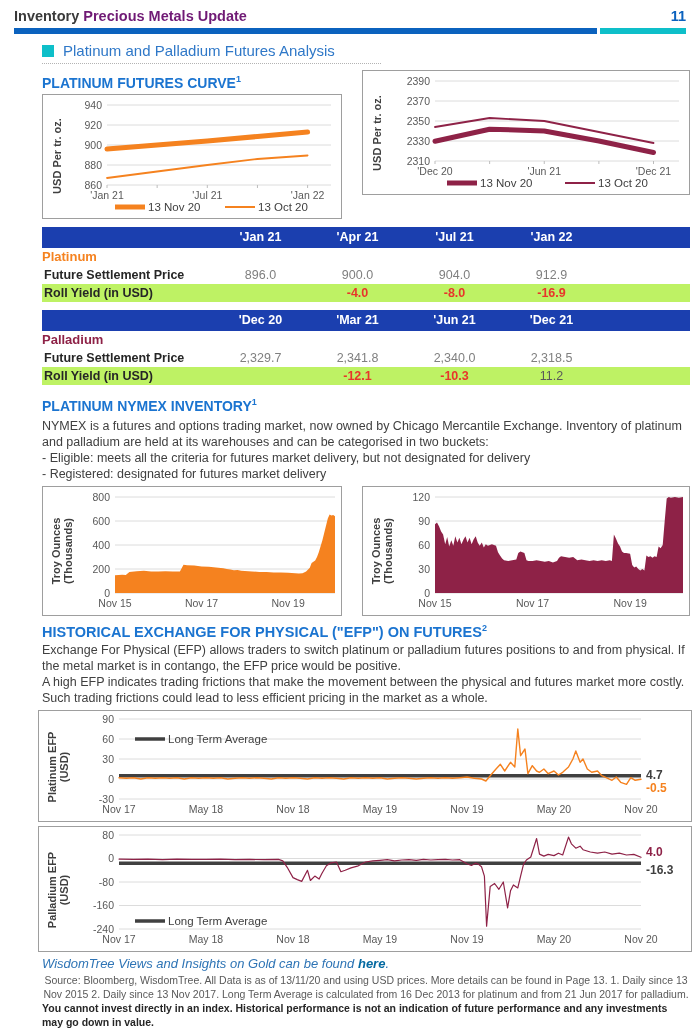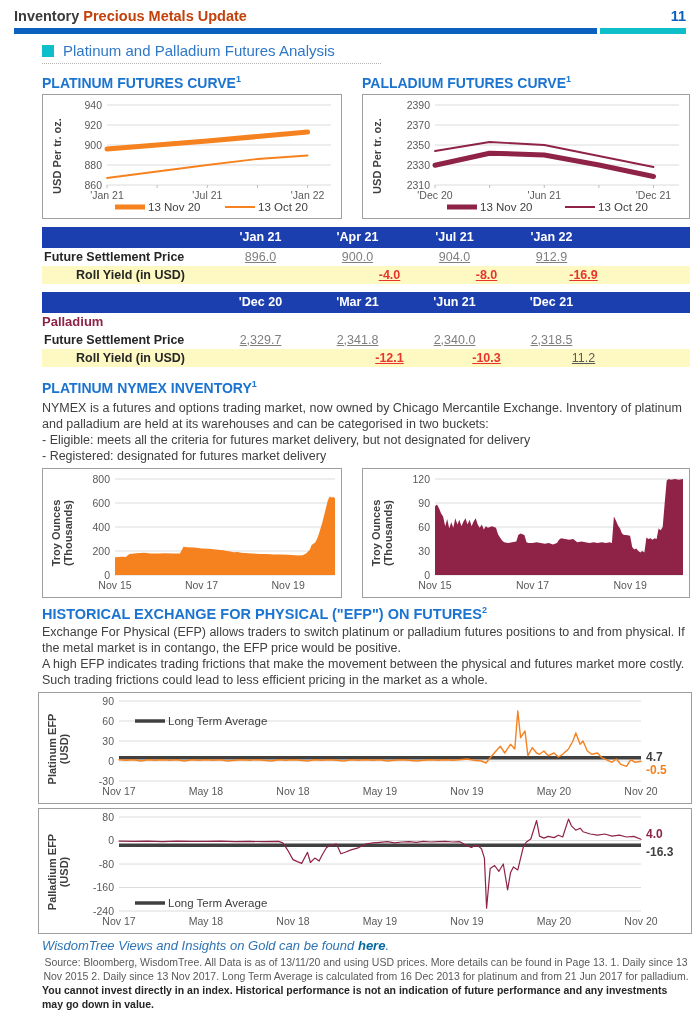--- a/index.html
+++ b/index.html
@@ -2,21 +2,21 @@
 <html><head>
 <meta charset="utf-8">
 <style>
   * { margin:0; padding:0; box-sizing:border-box; }
   html,body { width:700px; height:1030px; background:#ffffff; overflow:hidden;
     font-family:"Liberation Sans", sans-serif; color:#262626; }
   
   .hdr { padding:8px 14px 0 14px; }
   .hdr-row { display:flex; justify-content:space-between; align-items:baseline; }
   .brand { font-size:14.5px; font-weight:bold; color:#3a3a3a; }
-  .brand .blue { color:#c2410c; }
+  .brand .blue { color:#701a75; }
   .pagenum { font-size:14.5px; font-weight:bold; color:#0b62be; }
   .bar { display:flex; height:6px; margin-top:4px; }
   .bar-blue { flex:1; background:#0b62be; }
   .bar-teal { width:86px; margin-left:3px; background:#0ebfc9; }
   .date { text-align:right; color:#17365d; font-size:13px; margin-top:4px; }
   
   .sect { margin:8px 0 6px 42px; width:fit-content; padding:0 46px 4px 0;
     border-bottom:1px dotted #b3b3b3; display:flex; align-items:center; gap:9px; }
   .sq { width:12px; height:12px; background:#0ebfc9; }
   .sect-t { color:#2f78c8; font-size:15px; }
@@ -32,26 +32,26 @@
     white-space:nowrap; font-size:11px; font-weight:bold; color:#3f3f3f; text-align:center; line-height:12px; }
   svg text.tick { font-size:10.5px; fill:#595959; font-family:"Liberation Sans",sans-serif; }
   svg text.leg { font-size:11.5px; fill:#404040; font-family:"Liberation Sans",sans-serif; }
   svg text.endlab { font-size:12px; font-weight:bold; font-family:"Liberation Sans",sans-serif; }
   
   .ftable { margin:8px 0 0 42px; width:648px; font-size:12.5px; }
   .trow { display:grid; grid-template-columns:170px 97px 97px 97px 97px 1fr; align-items:center; }
   .thead { background:#1b3faf; color:#fff; font-weight:bold; height:21px; }
   .thead .tcell { text-align:center; }
   .tcell.lbl { padding-left:2px; font-weight:bold; }
-  .tcell.num { text-align:center;text-decoration:underline; }
+  .tcell.num { text-align:center; }
   .metal-row { height:18px; display:flex; align-items:center; font-weight:bold; font-size:13px; }
   .metal-plat { color:#f5821f; } .metal-pall { color:#8e2247; }
   .r17 { height:18px; }
   .price .num { color:#7f7f7f; }
-  .roll { background:#fef9c3;padding-left:32px; }
+  .roll { background:#bef264; }
   .roll .num { color:#595959; }
   .roll .num.neg { color:#e8352b; font-weight:bold; }
   
   .para { margin:2px 0 4px 42px; width:648px; font-size:12.5px; color:#404040; line-height:16px; }
   
   .efpbox { border:1px solid #9e9e9e; display:flex; margin:0 0 4px 38px; width:654px; padding:2px 0 0 2px; }
   .efp1 { height:112px; } .efp2 { height:126px; }
   
   .views { margin:4px 0 3px 42px; font-size:13px; font-style:italic; color:#2e74b5; }
   .views a { color:#0369a1; font-weight:bold; text-decoration:none; }
@@ -106,21 +106,20 @@
           <polyline points="38.0,52.0 88.1,48.0 138.3,44.0 188.4,39.5 238.6,35.1" fill="none" stroke="#f5821f" stroke-width="5" stroke-linejoin="round" stroke-linecap="round"></polyline>
           <polyline points="38.0,81.0 88.1,74.5 138.3,68.0 188.4,62.0 238.6,58.5" fill="none" stroke="#f5821f" stroke-width="1.8" stroke-linejoin="round" stroke-linecap="round"></polyline>
           <line x1="46" x2="76" y1="110" y2="110" stroke="#f5821f" stroke-width="5"></line>
           <text x="79" y="114" class="leg">13 Nov 20</text>
           <line x1="156" x2="186" y1="110" y2="110" stroke="#f5821f" stroke-width="2"></line>
           <text x="189" y="114" class="leg">13 Oct 20</text>
         </svg>
     </div>
   </div>
   <div>
-    <div class="ctitle"><span>PALLADIUM FUTURES CURVE</span><sup>1</sup></div>
     <div class="chartbox h125">
       <div class="ybox w20">
           <div class="ylab">USD Per tr. oz.</div>
         </div>
       <svg width="298" height="118">
           <line x1="46" x2="290" y1="88" y2="88" stroke="#dcdcdc" stroke-width="1"></line>
           <text x="41" y="91.5" text-anchor="end" class="tick">2310</text>
           <line x1="46" x2="290" y1="68" y2="68" stroke="#dcdcdc" stroke-width="1"></line>
           <text x="41" y="71.5" text-anchor="end" class="tick">2330</text>
           <line x1="46" x2="290" y1="48" y2="48" stroke="#dcdcdc" stroke-width="1"></line>
@@ -150,20 +149,21 @@
 
 <div class="ftable">
   <div class="trow thead">
     <div class="tcell"></div>
     <div class="tcell">'Jan 21</div>
     <div class="tcell">'Apr 21</div>
     <div class="tcell">'Jul 21</div>
     <div class="tcell">'Jan 22</div>
     <div class="tcell"></div>
   </div>
+  <div class="metal-row metal-plat">Platinum</div>
   <div class="trow price r17">
     <div class="tcell lbl">Future Settlement Price</div>
     <div class="tcell num">896.0</div>
     <div class="tcell num">900.0</div>
     <div class="tcell num">904.0</div>
     <div class="tcell num">912.9</div>
     <div class="tcell"></div>
   </div>
   <div class="trow roll r17">
     <div class="tcell lbl">Roll Yield (in USD)</div>

